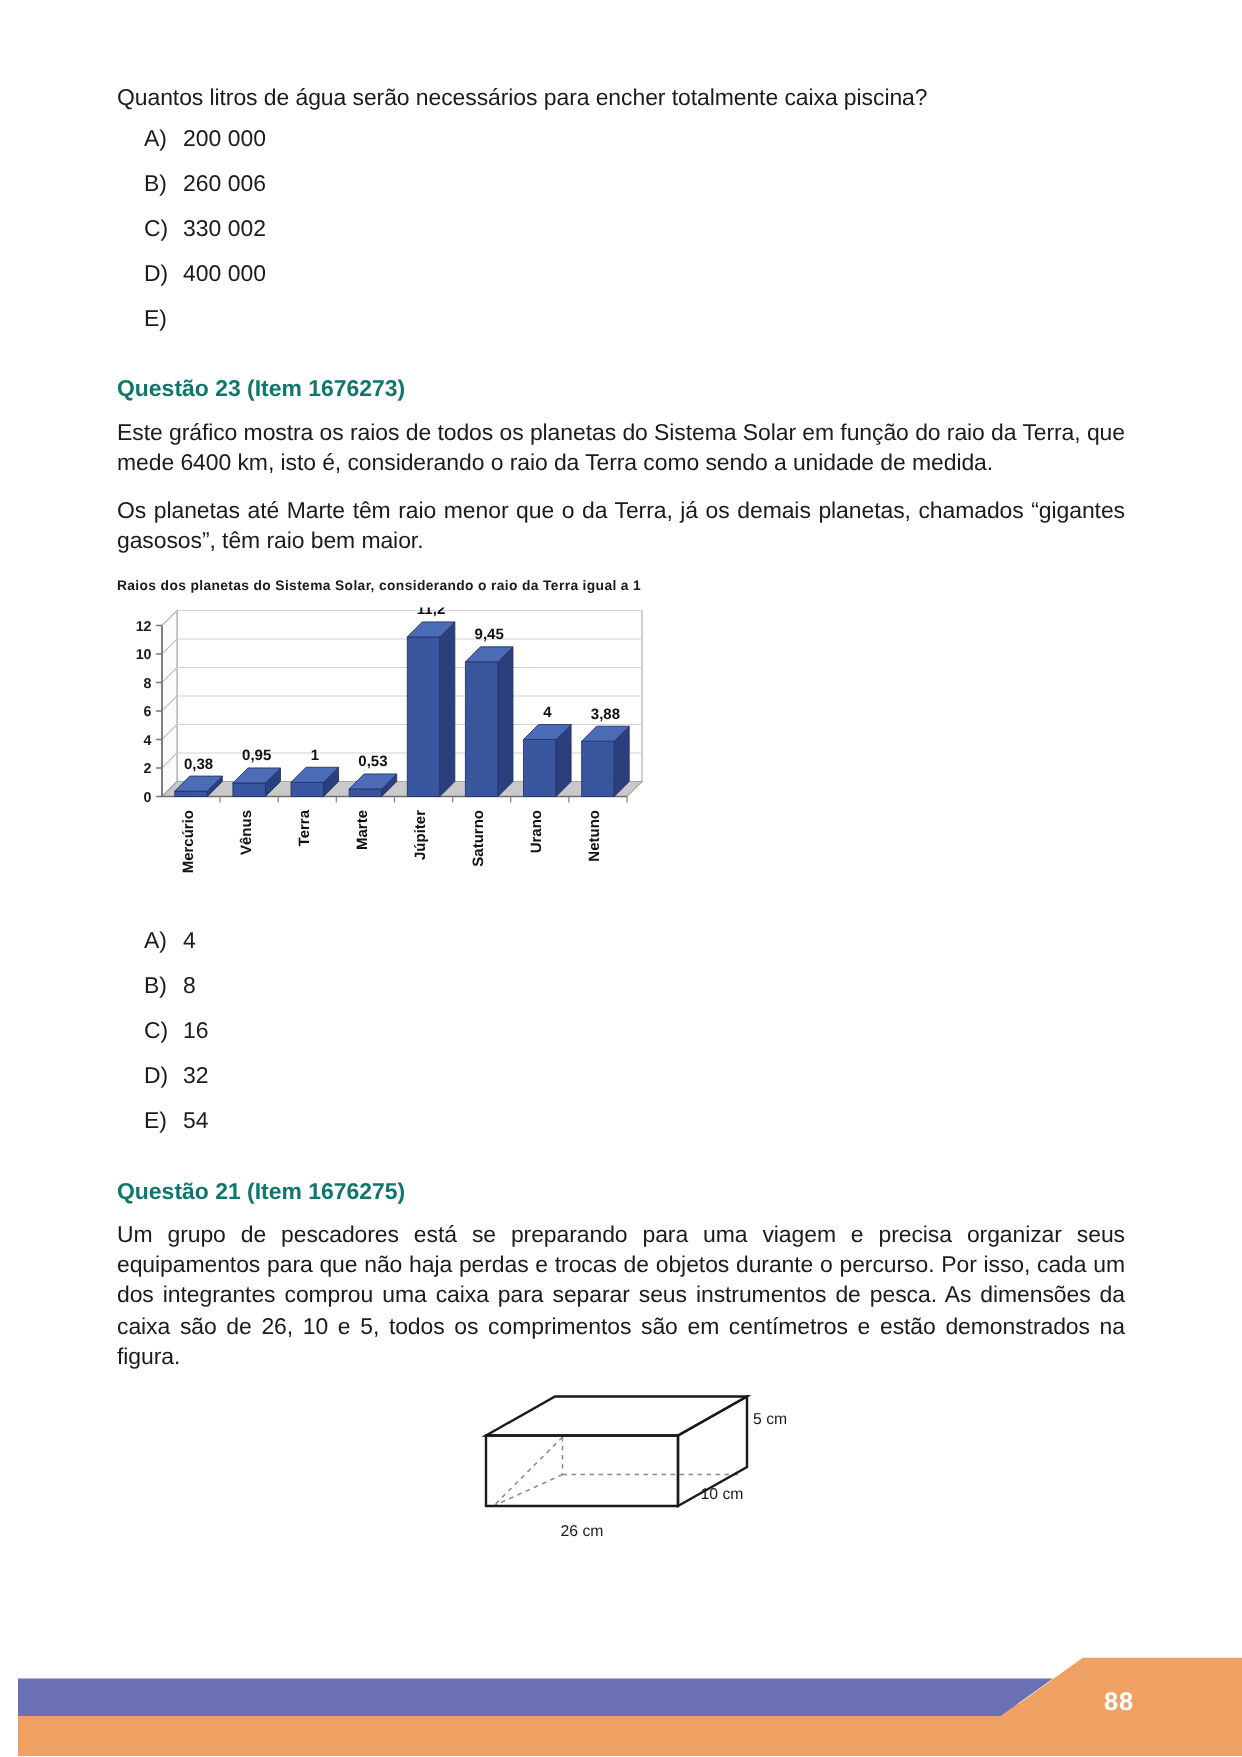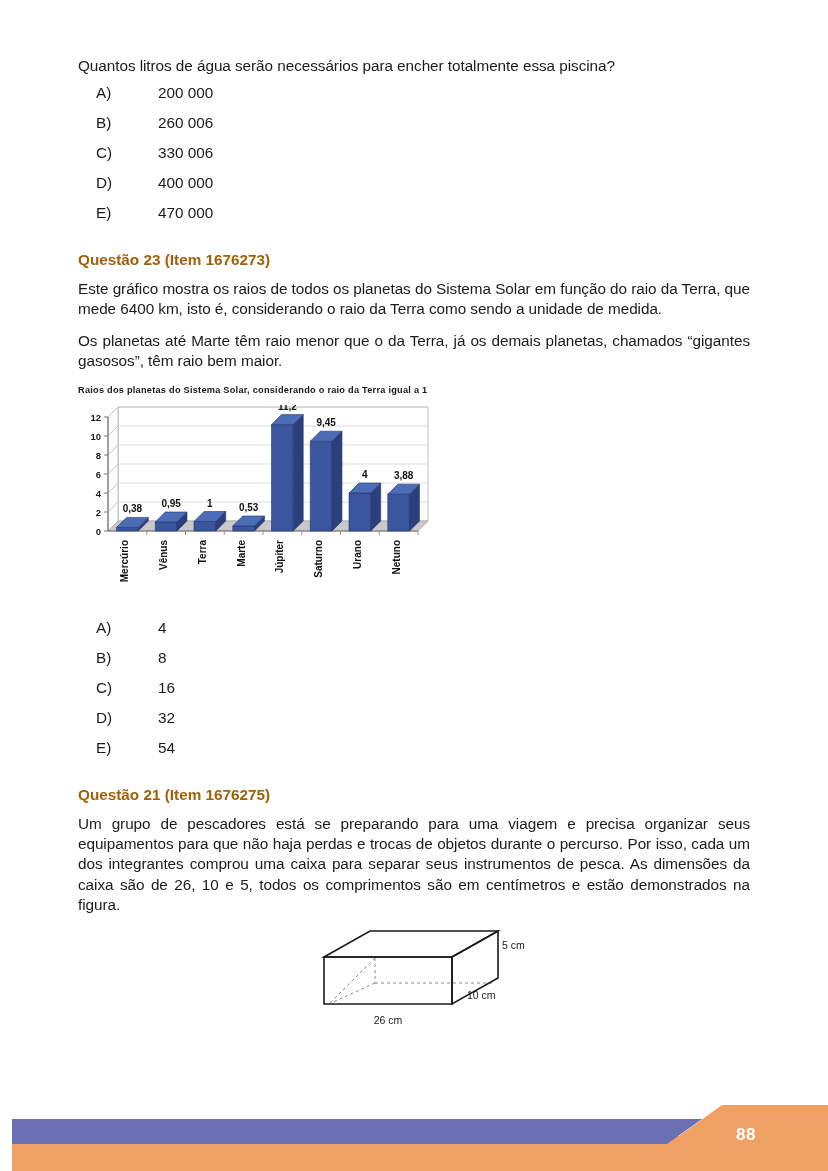--- a/index.html
+++ b/index.html
@@ -36,21 +36,21 @@
     text-align: justify;
     color: #1b1b1b;
     letter-spacing: -0.05px;
   }
 
   .q-heading {
     margin: 0;
     font-size: 15.3px;
     line-height: 20px;
     font-weight: bold;
-    color: #a16207;
+    color: #0f766e;
   }
 
   .spacer-sm { height: 9px; }
   .spacer-md { height: 16px; }
   .spacer-lg { height: 22px; }
 
   ol.options {
     list-style: none;
     margin: 0;
     padding: 0;
@@ -63,21 +63,20 @@
     color: #1b1b1b;
   }
   ol.options li .opt-letter {
     width: 26px;
     flex: 0 0 26px;
     padding-left: 18px;
     box-sizing: content-box;
   }
   ol.options li .opt-text {
     flex: 1 1 auto;
-    margin-left: 36px;
   }
 
   
   .chart-block {
     width: 100%;
     display: flex;
     flex-direction: column;
     align-items: flex-start;
     margin-top: 14px;
   }
@@ -122,42 +121,41 @@
     letter-spacing: 0.5px;
   }
 </style>
 </head>
 <body>
 
 <div class="page">
 
   <div class="content">
 
-    <p class="body-text">Quantos litros de água serão necessários para encher totalmente essa piscina?</p>
+    <p class="body-text">Quantos litros de água serão necessários para encher totalmente caixa piscina?</p>
 
     <ol class="options">
       <li>
         <span class="opt-letter">A)</span>
         <span class="opt-text">200 000</span>
       </li>
       <li>
         <span class="opt-letter">B)</span>
         <span class="opt-text">260 006</span>
       </li>
       <li>
         <span class="opt-letter">C)</span>
-        <span class="opt-text">330 006</span>
+        <span class="opt-text">330 002</span>
       </li>
       <li>
         <span class="opt-letter">D)</span>
         <span class="opt-text">400 000</span>
       </li>
       <li>
         <span class="opt-letter">E)</span>
-        <span class="opt-text">470 000</span>
       </li>
     </ol>
 
     <div class="spacer-lg"></div>
 
     <h2 class="q-heading">Questão 23 (Item 1676273)</h2>
 
     <div class="spacer-sm"></div>
 
     <p class="body-text">Este gráfico mostra os raios de todos os planetas do Sistema Solar em função do raio da Terra, que mede 6400 km, isto é, considerando o raio da Terra como sendo a unidade de medida.</p>

